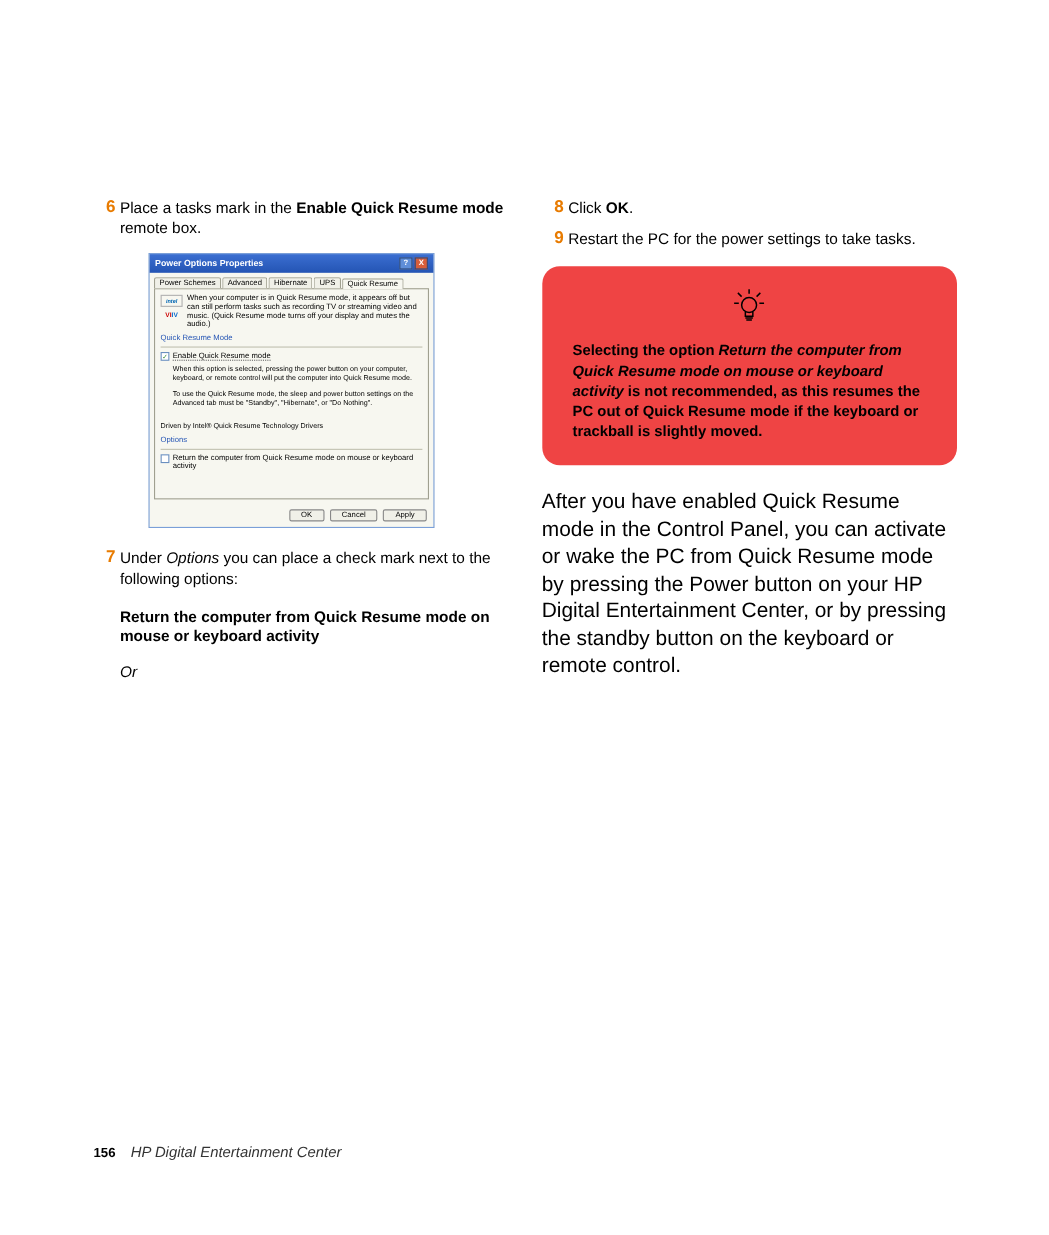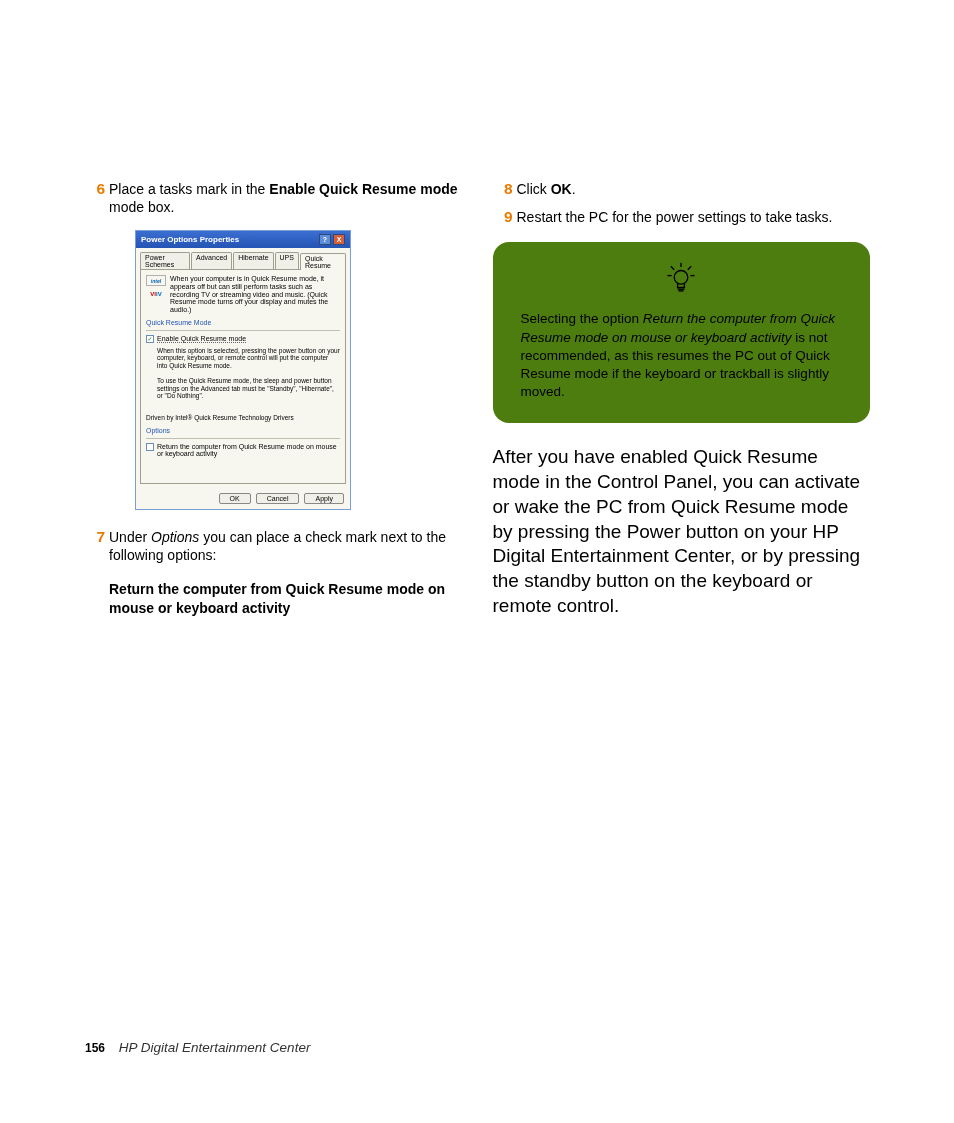--- a/index.html
+++ b/index.html
@@ -31,21 +31,21 @@
     text-align: right;
     margin-right: 4px;
   }
   .step-body { flex: 1; font-size: 14px; line-height: 1.3; }
   .b { font-weight: bold; }
   .i { font-style: italic; }
   .sub-block { margin-left: 24px; margin-top: 16px; }
   .sub-block p { margin-bottom: 14px; line-height: 1.3; }
 
   
-  .dialog-wrap { margin: 14px 0 18px 50px; width: 216px; }
+  .dialog-wrap { margin: 14px 0 18px 50px; width: 260px; }
   .dlg {
     border: 1px solid #7a9fd8;
     background: #f7f7f0;
     font-family: Tahoma, Arial, sans-serif;
     font-size: 7.5px;
     color: #000;
   }
   .dlg-title {
     background: linear-gradient(to bottom, #3b6fd1, #2454b4);
     color: #fff;
@@ -124,25 +124,25 @@
   .dlg-btn {
     border: 1px solid #888;
     background: #f0f0e8;
     font-size: 7px;
     padding: 1px 10px;
     border-radius: 2px;
   }
 
   
   .tip {
-    background: #4d7c0f;
+    background: #ef4444;
     border-radius: 16px;
     padding: 20px 28px 22px 28px;
     margin: 16px 0 22px 0;
-    font-weight: normal;
+    font-weight: bold;
     font-size: 13.5px;
     line-height: 1.35;
     font-family: "Futura", "Century Gothic", Arial, sans-serif;
   }
   .tip-icon {
     width: 34px; height: 34px; margin: 0 auto 14px auto; display: block;
   }
   .after-tip { font-size: 19px; line-height: 1.3; }
 
   .footer {
@@ -157,21 +157,21 @@
 </style>
 </head>
 <body>
 
 <div class="page">
 
   <div class="col">
     <div class="step">
       <div class="step-num">6</div>
       <div class="step-body">
-        <span>Place a tasks mark in the </span><span class="b">Enable Quick Resume mode</span><span> mode box.</span>
+        <span>Place a tasks mark in the </span><span class="b">Enable Quick Resume mode</span><span> remote box.</span>
       </div>
     </div>
 
     <div class="dialog-wrap">
       <div class="dlg">
         <div class="dlg-title">
           <span>Power Options Properties</span>
           <div class="dlg-title-btns">
             <div class="dlg-tbtn">?</div>
             <div class="dlg-tbtn close">X</div>
@@ -223,20 +223,21 @@
 
     <div class="step">
       <div class="step-num">7</div>
       <div class="step-body">
         <span>Under </span><span class="i">Options</span><span> you can place a check mark next to the following options:</span>
       </div>
     </div>
 
     <div class="sub-block">
       <p class="b">Return the computer from Quick Resume mode on mouse or keyboard activity</p>
+      <p class="i">Or</p>
     </div>
   </div>
 
   <div class="col">
     <div class="step">
       <div class="step-num">8</div>
       <div class="step-body">
         <span>Click </span><span class="b">OK</span><span>.</span>
       </div>
     </div>

